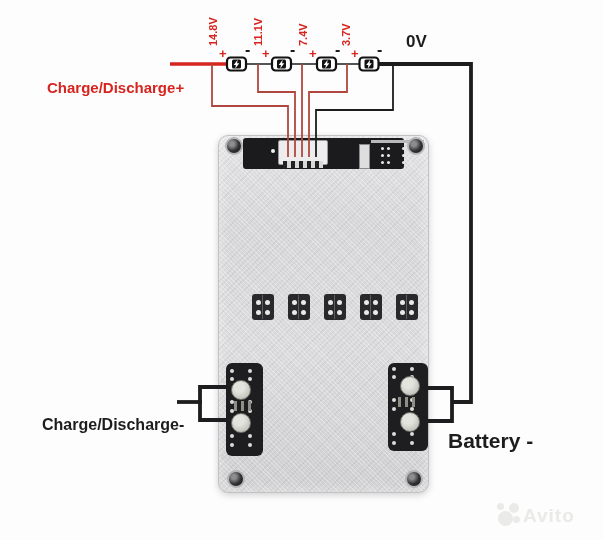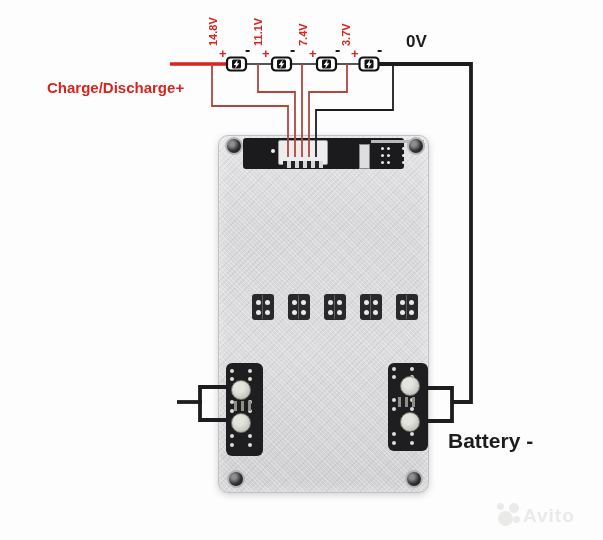--- a/index.html
+++ b/index.html
@@ -208,20 +208,21 @@
   <span class="lbl red plus" style="left:309px">+</span>
   <span class="lbl red plus" style="left:351px">+</span>
 
   <span class="lbl blk minus" style="left:245px">-</span>
   <span class="lbl blk minus" style="left:290px">-</span>
   <span class="lbl blk minus" style="left:335px">-</span>
   <span class="lbl blk minus" style="left:377px">-</span>
 
   <span class="lbl blk" style="left:406px;top:32px;font-size:17px">0V</span>
   <span class="lbl red" style="left:47px;top:79px;font-size:15px">Charge/Discharge+</span>
+  <span class="lbl blk" style="left:42px;top:416px;font-size:16px">Charge/Discharge-</span>
   <span class="lbl blk" style="left:448px;top:429px;font-size:21px">Battery -</span>
 
   <div class="watermark">
     <div class="wm-circle" style="left:498px;top:511px;width:15px;height:15px"></div>
     <div class="wm-circle" style="left:497px;top:503px;width:7px;height:7px"></div>
     <div class="wm-circle" style="left:509px;top:503px;width:10px;height:10px"></div>
     <div class="wm-circle" style="left:513px;top:516px;width:7px;height:7px"></div>
     <span class="wm-text">Avito</span>
   </div>
 

